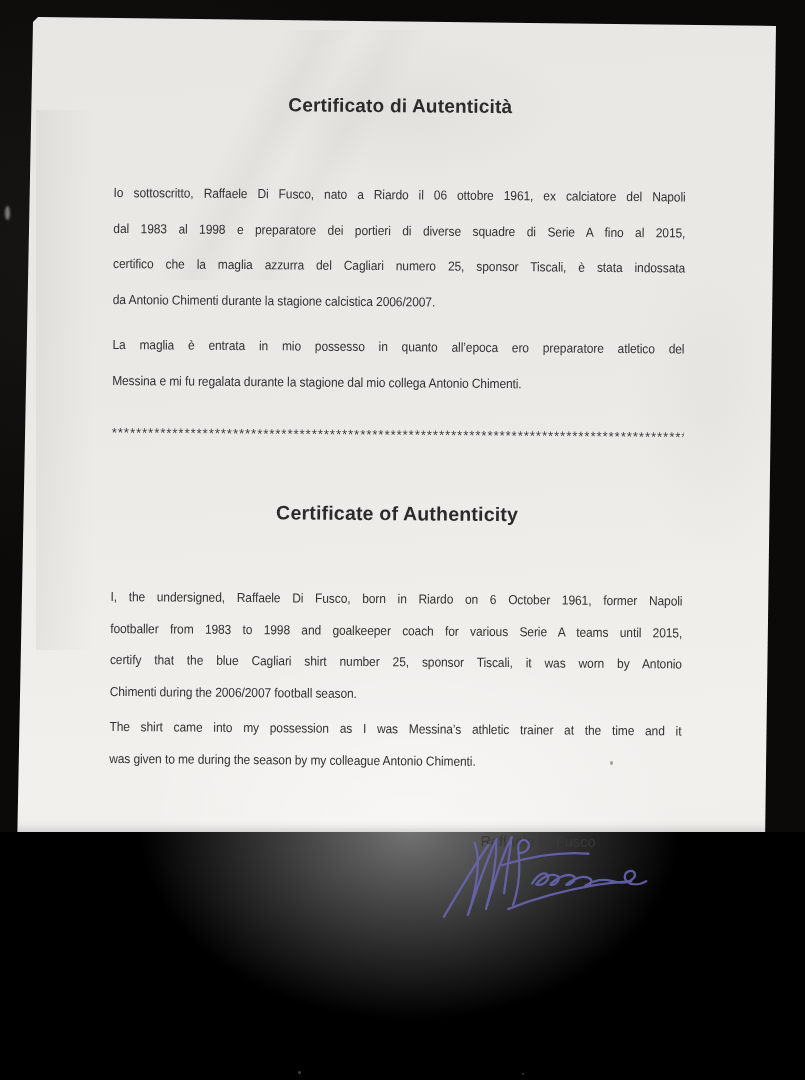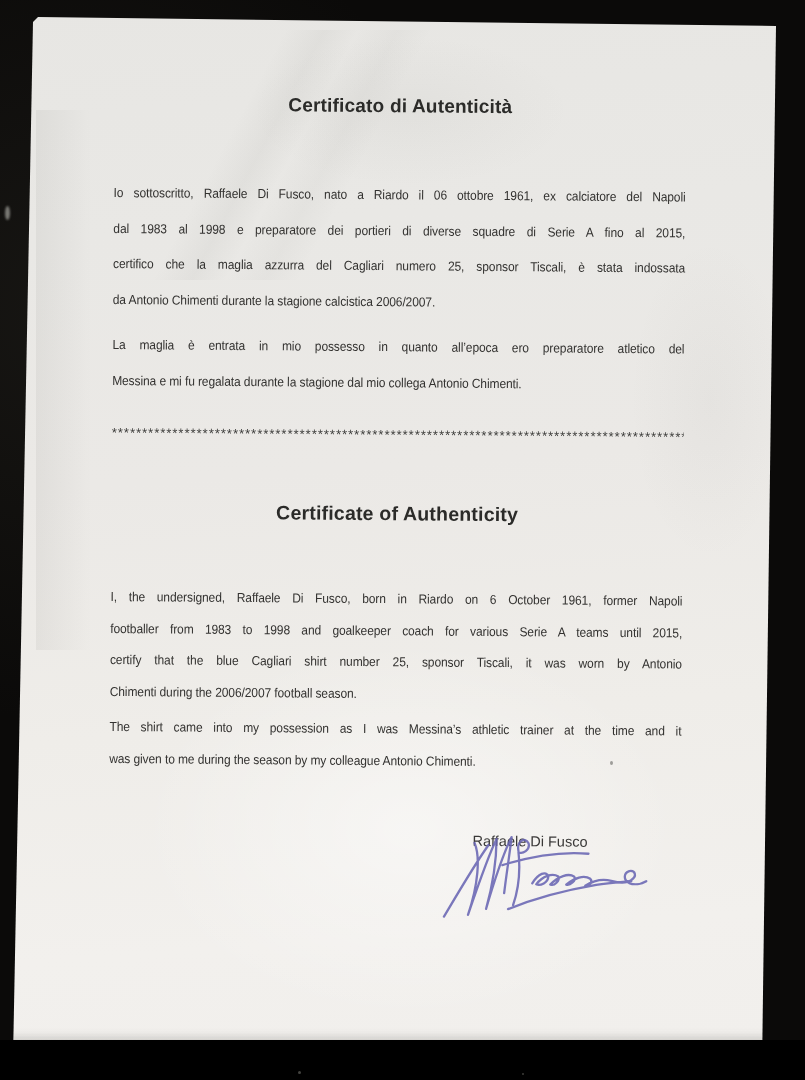--- a/index.html
+++ b/index.html
@@ -4,21 +4,21 @@
 <style>
   html, body { margin: 0; padding: 0; }
   body {
     width: 805px; height: 1080px;
     background: #000;
     overflow: hidden;
     font-family: "Liberation Sans", sans-serif;
   }
   .scene {
     position: relative;
-    width: 805px; height: 1040px;
+    width: 805px; height: 832px;
     background:
       radial-gradient(ellipse at 10% 30%, rgba(60,58,50,0.25), transparent 40%),
       radial-gradient(ellipse at 50% 105%, rgba(70,66,58,0.22), transparent 45%),
       #0b0a09;
   }
   .speck { position: absolute; border-radius: 50%; }
   .speck.s1 { left: 5px;  top: 206px; width: 5px; height: 14px; background: rgba(205,205,198,0.55); filter: blur(1px); }
   .speck.s2 { left: 44px; top: 576px; width: 3px; height: 3px;  background: rgba(160,160,152,0.5); }
   .speck.s3 { left: 298px; top: 1071px; width: 3px; height: 3px; background: rgba(150,150,142,0.45); }
   .speck.s4 { left: 522px; top: 1073px; width: 2px; height: 2px; background: rgba(150,150,142,0.4); }
@@ -90,21 +90,21 @@
   .jl.last { text-align-last: left; }
 
   .divider {
     margin-top: 27px; width: 572px; height: 17px;
     font-size: 13px; letter-spacing: 1px; color: #3a3a38;
     white-space: nowrap; overflow: hidden;
   }
 
   .sig { position: relative; margin-top: 56px; height: 120px; }
   .sig-name {
-    position: absolute; left: 364px; top: 0;
+    position: absolute; left: 372px; top: 0;
     font-size: 14.5px; color: #3a3938; z-index: 1;
   }
   .sig svg { position: absolute; left: 330px; top: -12px; z-index: 2; }
 </style>
 </head>
 <body>
 
 <div class="scene">
 
   <div class="speck s1"></div>

